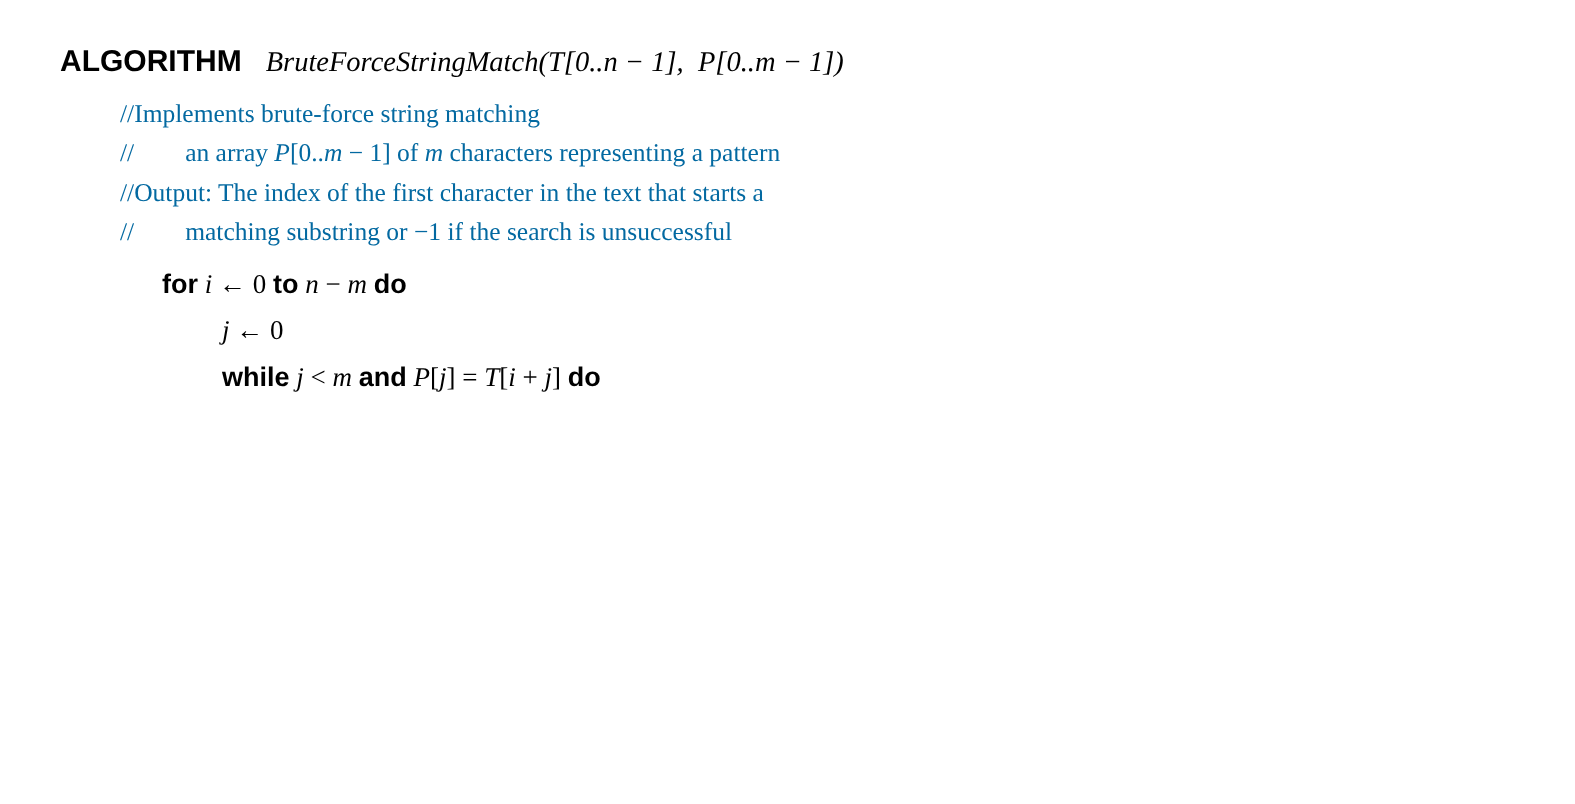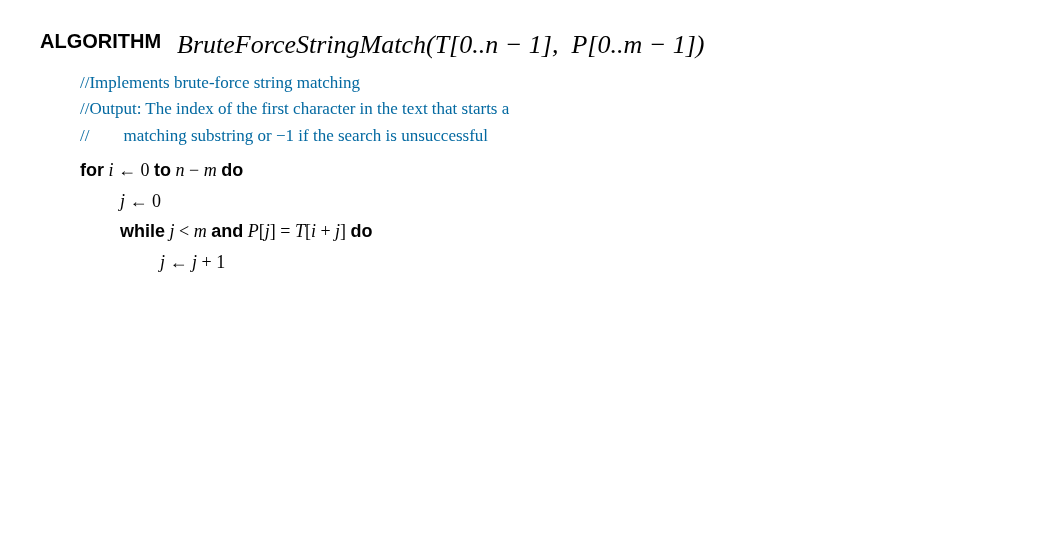--- a/index.html
+++ b/index.html
@@ -17,34 +17,34 @@
       min-height: 536px;
       padding: 30px 40px;
     }
 
     .algorithm-container {
       width: 100%;
     }
 
     .algorithm-header {
       display: flex;
-      align-items: flex-start;
+      align-items: flex-end;
       gap: 16px;
       margin-bottom: 10px;
     }
 
     .keyword-algorithm {
       font-family: Arial, Helvetica, sans-serif;
       font-weight: bold;
       font-size: 20px;
     }
 
     .algo-name {
       font-style: italic;
-      font-size: 26px;
+      font-size: 19px;
       font-family: Liberation Serif, serif;
     }
 
     .algo-body {
       padding-left: 40px;
     }
 
     .comment-line {
       font-style: normal;
       font-size: 17px;
@@ -76,20 +76,21 @@
     .roman {
       font-style: normal;
     }
 
     span.math-var {
       font-style: italic;
     }
 
     .line-content {
       font-size: 18px;
+      margin-left: 28px;
     }
 
     .arrow {
       font-style: normal;
     }
   </style>
 </head>
 <body>
 
 <div class="algorithm-container">
@@ -97,20 +98,21 @@
   <div class="algorithm-header">
     <span class="keyword-algorithm">ALGORITHM</span>
     <span class="algo-name">
       <span>BruteForceStringMatch</span>(<span class="math-var">T</span>[0..<span class="math-var">n</span> − 1], &nbsp;<span class="math-var">P</span>[0..<span class="math-var">m</span> − 1])
     </span>
   </div>
 
   <div class="algo-body">
 
     <div class="comment-line">//Implements brute-force string matching</div>
+    <div class="comment-line">//&nbsp;&nbsp;&nbsp;&nbsp;&nbsp;&nbsp;&nbsp;&nbsp;an array <span class="math-var">P</span>[0..<span class="math-var">m</span> − 1] of <span class="math-var">m</span> characters representing a pattern</div>
     <div class="comment-line">//Output: The index of the first character in the text that starts a</div>
     <div class="comment-line">//&nbsp;&nbsp;&nbsp;&nbsp;&nbsp;&nbsp;&nbsp;&nbsp;matching substring or −1 if the search is unsuccessful</div>
 
     <div class="code-block">
 
       <div class="line indent-0">
         <span class="line-content">
           <span class="kw">for</span>
           <span class="math-var"> i</span>
           <span class="arrow"> ← </span>
@@ -141,27 +143,18 @@
           <span class="kw">and</span>
           <span class="math-var"> P</span><span class="roman">[</span><span class="math-var">j</span><span class="roman">]</span>
           <span class="roman"> = </span>
           <span class="math-var">T</span><span class="roman">[</span><span class="math-var">i</span>
           <span class="roman"> + </span>
           <span class="math-var">j</span><span class="roman">]</span>
           <span class="kw"> do</span>
         </span>
       </div>
 
-      <div class="line indent-2">
-        <span class="line-content">
-          <span class="math-var">j</span>
-          <span class="arrow"> ← </span>
-          <span class="math-var">j</span>
-          <span class="roman"> + </span>
-          <span class="roman">1</span>
-        </span>
-      </div>
 
 
 
     </div>
   </div>
 </div>
 
 </body></html>

